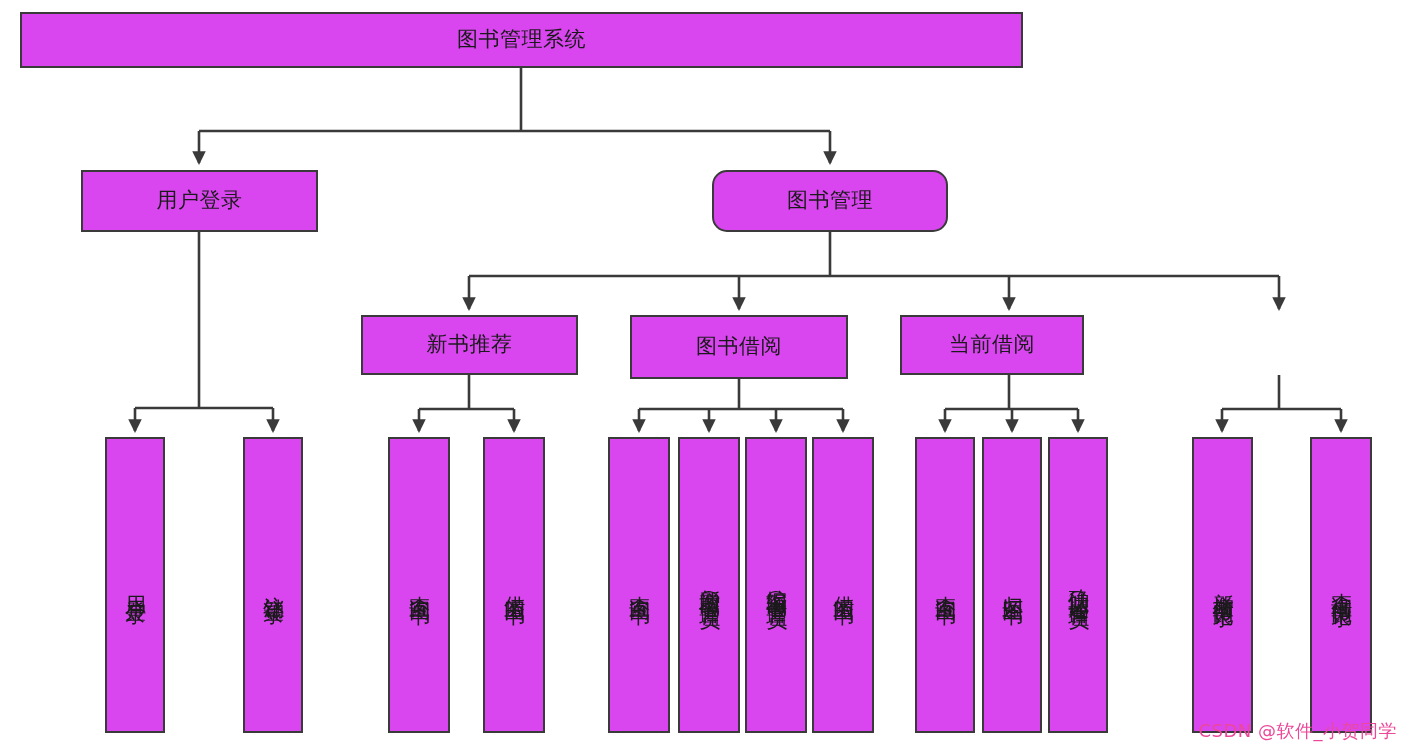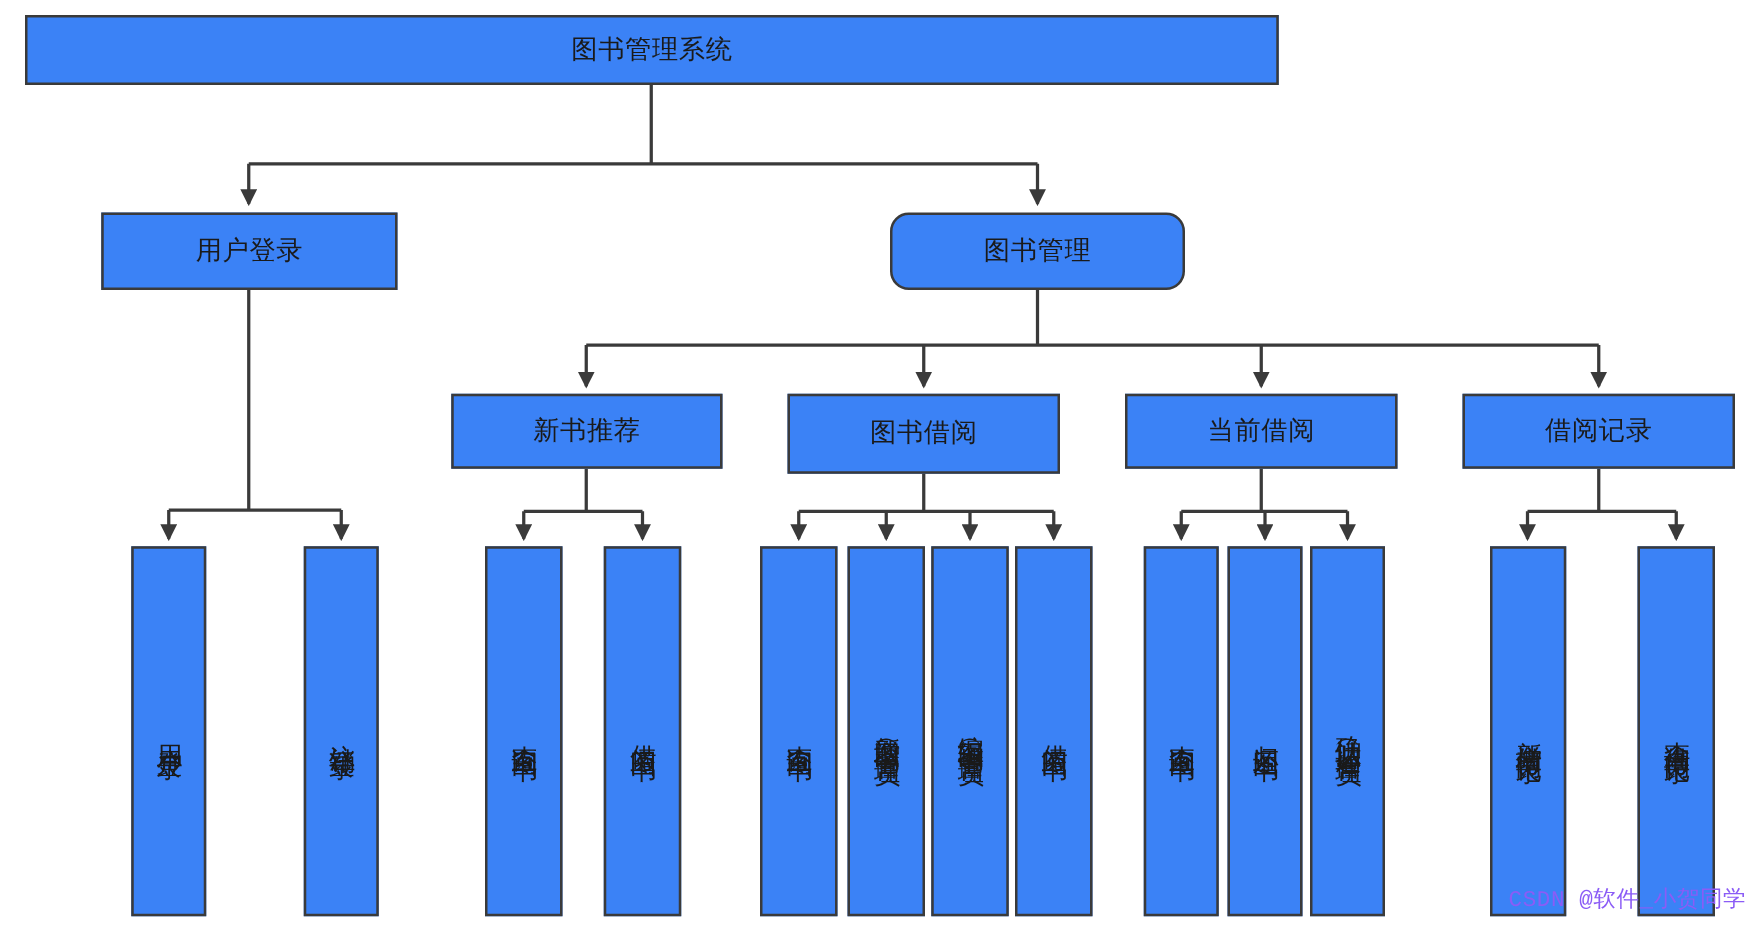--- a/index.html
+++ b/index.html
@@ -21,21 +21,21 @@
     position: absolute;
     left: 0;
     top: 0;
     width: 1405px;
     height: 747px;
     pointer-events: none;
   }
   .node {
     position: absolute;
     box-sizing: border-box;
-    background: #3b82f6;
+    background: #d946ef;
     border: 2px solid #3a3a3a;
     display: flex;
     align-items: center;
     justify-content: center;
     color: #1a1a1a;
   }
   .node .lbl {
     display: block;
     text-align: center;
     line-height: 1.12;
@@ -57,26 +57,25 @@
     text-orientation: upright;
     font-size: 21px;
     line-height: 1.30;
     letter-spacing: 3px;
     white-space: nowrap;
     max-height: 100%;
   }
   .watermark {
     position: absolute;
     right: 8px;
-    bottom: 16px;
+    bottom: 4px;
     font-size: 18px;
-    color: #8b5cf6;
+    color: #ec4899;
     white-space: nowrap;
     letter-spacing: 0.5px;
-    font-family: Liberation Mono, monospace;
   }
 </style>
 </head>
 <body>
 
 <div id="canvas">
 
   <svg class="edges" viewBox="0 0 1405 747" width="1405" height="747" aria-hidden="true">
     <defs>
       <marker id="arrow" viewBox="0 0 10 10" refX="8.6" refY="5" markerWidth="5.2" markerHeight="5.2" orient="auto-start-reverse">
@@ -137,25 +136,22 @@
   <div class="node horiz" style="left:712px; top:170px; width:236px; height:62px;border-radius:15px;">
     <span class="lbl">图书管理</span>
   </div>
 
   <div class="node horiz" style="left:361px; top:315px; width:217px; height:60px;">
     <span class="lbl">新书推荐</span>
   </div>
   <div class="node horiz" style="left:630px; top:315px; width:218px; height:64px;">
     <span class="lbl">图书借阅</span>
   </div>
-  <div class="node horiz" style="left:900px; top:315px; width:218px; height:60px;">
+  <div class="node horiz" style="left:900px; top:315px; width:184px; height:60px;">
     <span class="lbl">当前借阅</span>
-  </div>
-  <div class="node horiz" style="left:1170px; top:315px; width:218px; height:60px;">
-    <span class="lbl">借阅记录</span>
   </div>
 
   <div class="node vert" style="left:105px; top:437px; width:60px; height:296px;">
     <span class="lbl">用户登录</span>
   </div>
   <div class="node vert" style="left:243px; top:437px; width:60px; height:296px;">
     <span class="lbl">注销登录</span>
   </div>
   <div class="node vert" style="left:388px; top:437px; width:62px; height:296px;">
     <span class="lbl">查询图书</span>

